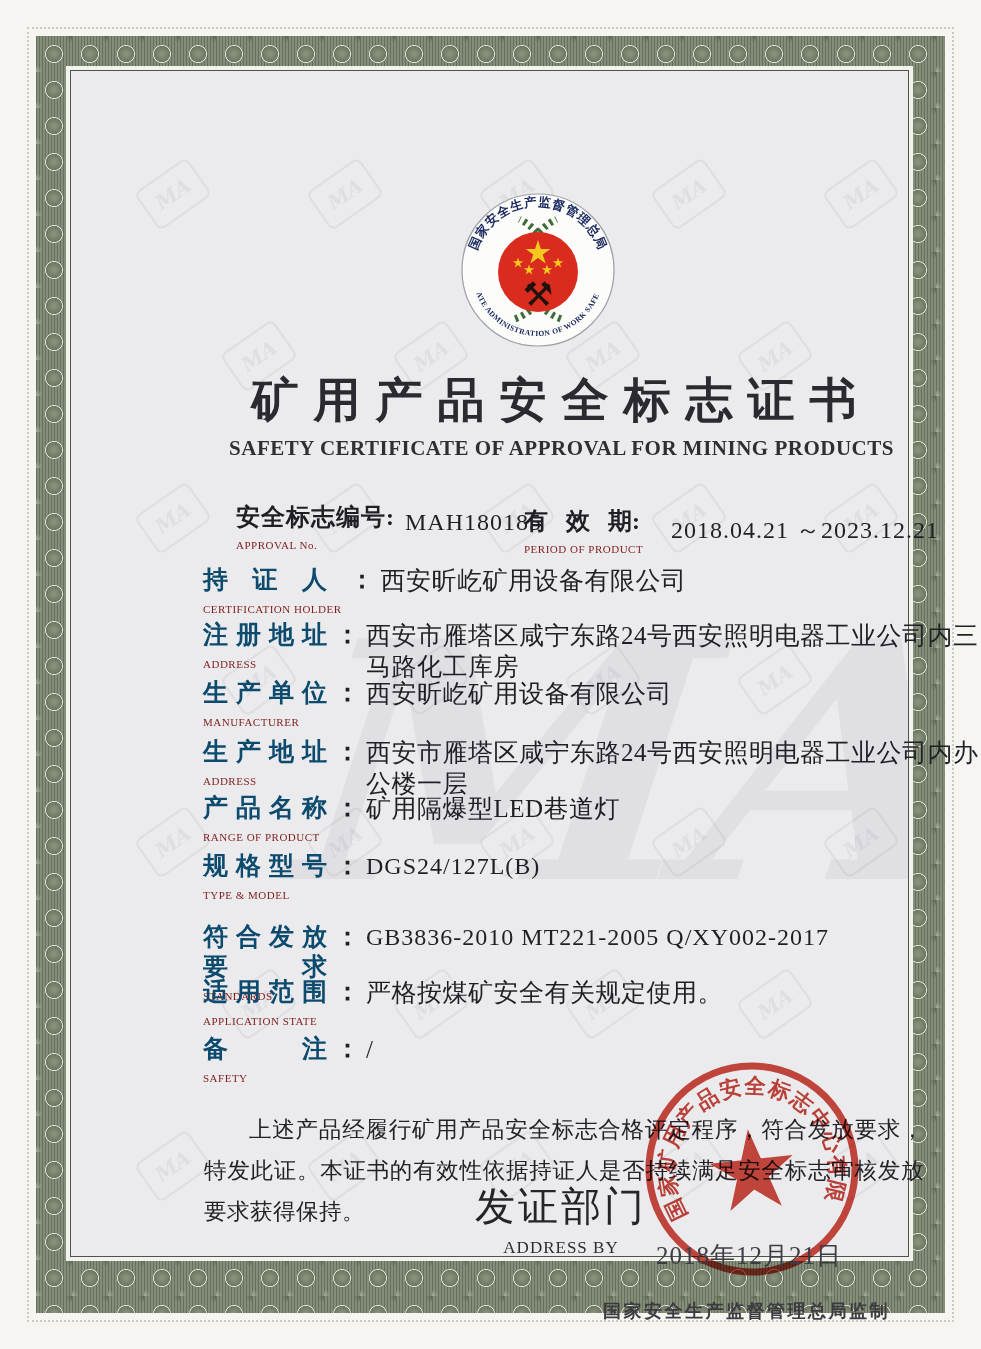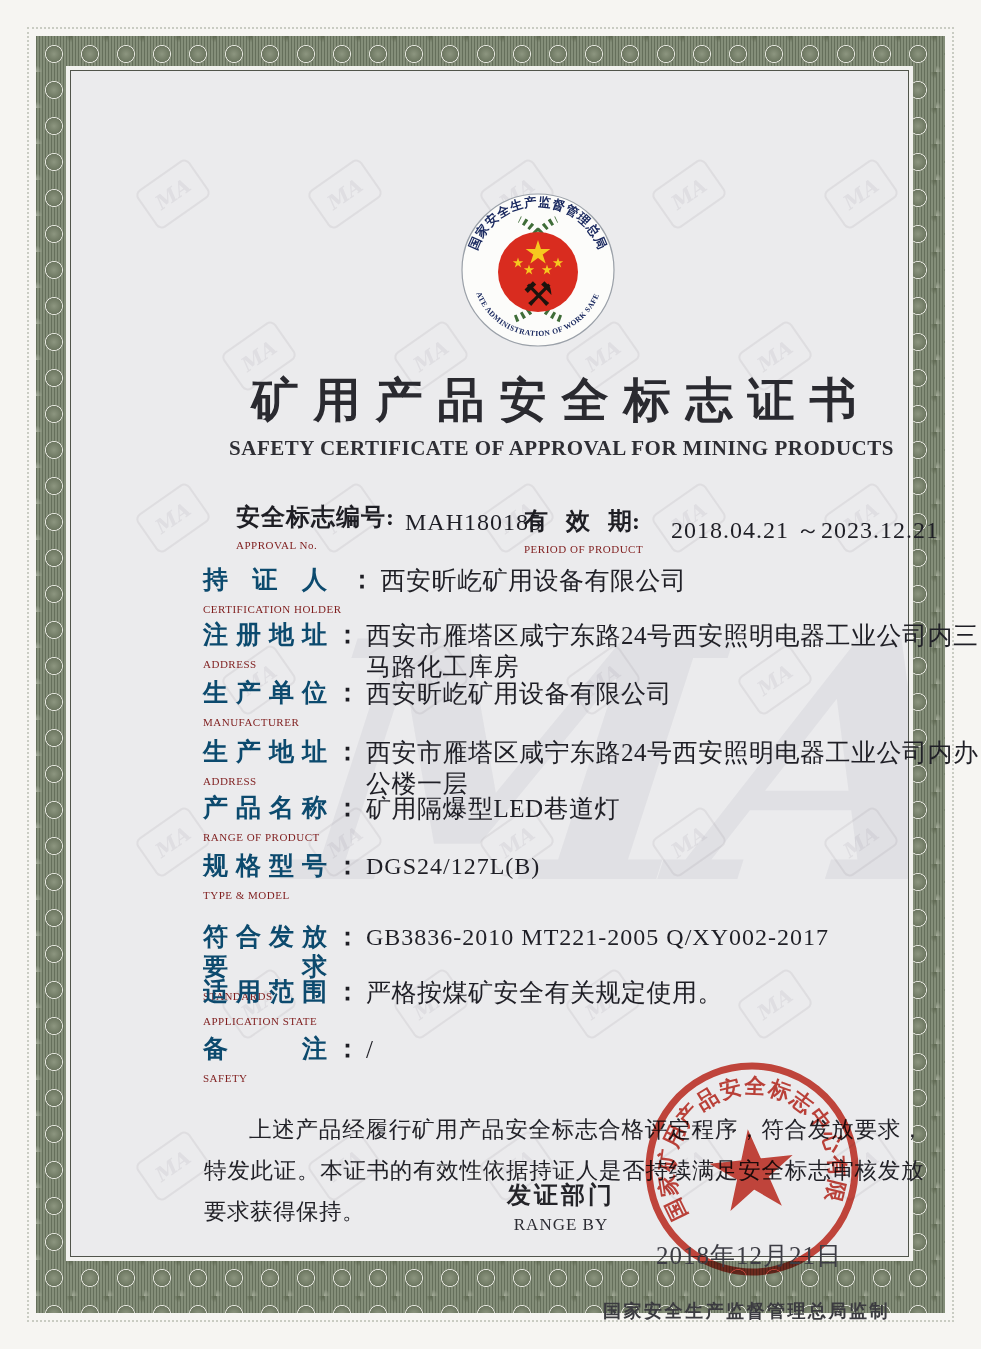--- a/index.html
+++ b/index.html
@@ -75,21 +75,21 @@
   .vdates{position:absolute;left:600px;top:443px;font-size:24px;letter-spacing:1px;color:#1f1f26;white-space:nowrap;}
   .appr-val{font-size:24px;letter-spacing:1px;color:#1f1f26;margin-left:10px;margin-top:6px;}
   .cnl-sp{display:inline-block;width:108px;text-align:justify;text-align-last:justify;}
   
   .statement{
     position:absolute;left:133px;top:1038px;width:720px;
     font-size:22.5px;line-height:41px;text-indent:2em;text-align:justify;color:#222228;
     letter-spacing:.5px;
   }
   .issued{position:absolute;left:380px;top:1108px;width:220px;text-align:center;}
-  .issued-cn{font-size:24px;font-weight:700;letter-spacing:3px;color:#242429;}
+  .issued-cn{font-size:40px;font-weight:400;letter-spacing:3px;color:#242429;}
   .issued-en{margin-top:4px;font-size:17px;letter-spacing:1px;color:#2c2c33;}
   .issue-date{
     position:absolute;left:585px;top:1168px;font-size:25px;letter-spacing:1px;
     color:#3c3c44;white-space:nowrap;
   }
   .seal{position:absolute;left:566px;top:983px;width:230px;height:230px;
         mix-blend-mode:multiply;opacity:.92;transform:rotate(-6deg);}
   
   .footer{
     position:absolute;right:91px;top:1299px;font-size:18px;letter-spacing:2.5px;
@@ -268,21 +268,21 @@
           <span class="enl">SAFETY</span>
         </div>
         <span class="colon">：</span>
         <span class="val">/</span>
       </div>
 
       <div class="statement">上述产品经履行矿用产品安全标志合格评定程序，符合发放要求，特发此证。本证书的有效性依据持证人是否持续满足安全标志审核发放要求获得保持。</div>
 
       <div class="issued">
         <div class="issued-cn">发证部门</div>
-        <div class="issued-en">RANGE BY</div>
+        <div class="issued-en">ADDRESS BY</div>
       </div>
 
       <svg class="seal" viewBox="0 0 230 230">
         <defs>
           <path id="sealArc" d="M 43.3,148 A 78,78 0 1 1 186.7,148" fill="none"></path>
         </defs>
         <circle cx="115" cy="115" r="103" fill="none" stroke="#cb3a2e" stroke-width="7"></circle>
         <text font-family="Liberation Serif, DejaVu Serif, serif" font-size="21.5" font-weight="700" fill="#c5352b" letter-spacing="1.5">
           <textPath href="#sealArc" startOffset="50%" text-anchor="middle">安标国家矿用产品安全标志中心有限公司</textPath>
         </text>

